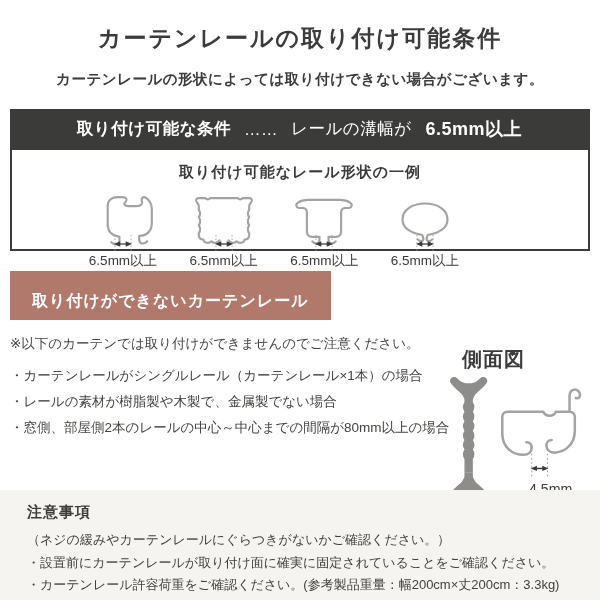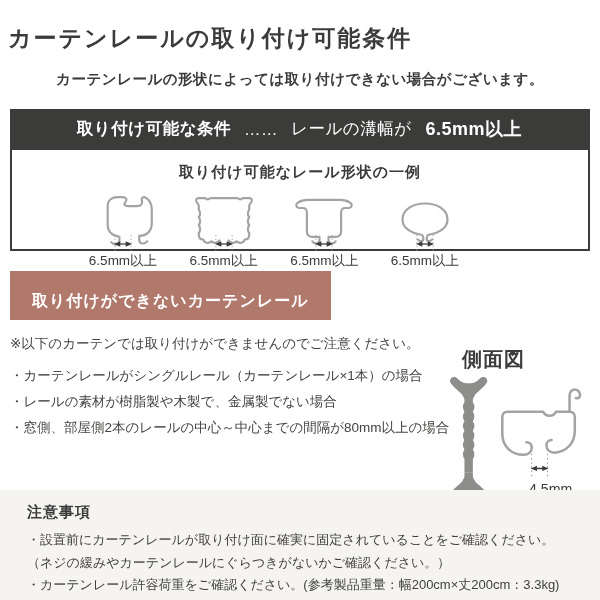--- a/index.html
+++ b/index.html
@@ -2,21 +2,21 @@
 <html><head>
 <meta charset="utf-8">
 <style>
   html,body{margin:0;padding:0;}
   body{
     width:600px;height:600px;position:relative;overflow:hidden;
     background:#ffffff;color:#3b3b3b;
     font-family:"Liberation Sans","DejaVu Sans",sans-serif;
   }
   .page-title{
-    margin:24px 8px 0;
+    margin:24px 8px 0;text-align:center;
     font-size:23px;font-weight:bold;letter-spacing:2px;line-height:1.25;
   }
   .page-subtitle{
     margin:17px 8px 0;text-align:center;
     font-size:14.5px;font-weight:bold;letter-spacing:.5px;
   }
   .banner-dark{
     margin:20px 10px 0;background:#3b3b3a;color:#fff;
     height:41px;display:flex;align-items:center;justify-content:center;
     font-size:16.5px;letter-spacing:.5px;gap:13px;
@@ -152,17 +152,17 @@
     <line class="arrow-line" x1="92" y1="88" x2="101" y2="88"></line>
     <polygon class="arrow-head" points="88,88 94,85.5 94,90.5"></polygon>
     <polygon class="arrow-head" points="105,88 99,85.5 99,90.5"></polygon>
     <text class="sv-measure-text" x="107" y="112" text-anchor="middle">4.5mm</text>
   </svg>
 </div>
 
 <div class="notes">
   <div class="notes-title">注意事項</div>
   <ul class="notes-list">
+    <li>（ネジの緩みやカーテンレールにぐらつきがないかご確認ください。）</li>
     <li>・設置前にカーテンレールが取り付け面に確実に固定されていることをご確認ください。</li>
-    <li>（ネジの緩みやカーテンレールにぐらつきがないかご確認ください。）</li>
     <li>・カーテンレール許容荷重をご確認ください。(参考製品重量：幅200cm×丈200cm：3.3kg)</li>
   </ul>
 </div>
 
 </body></html>

